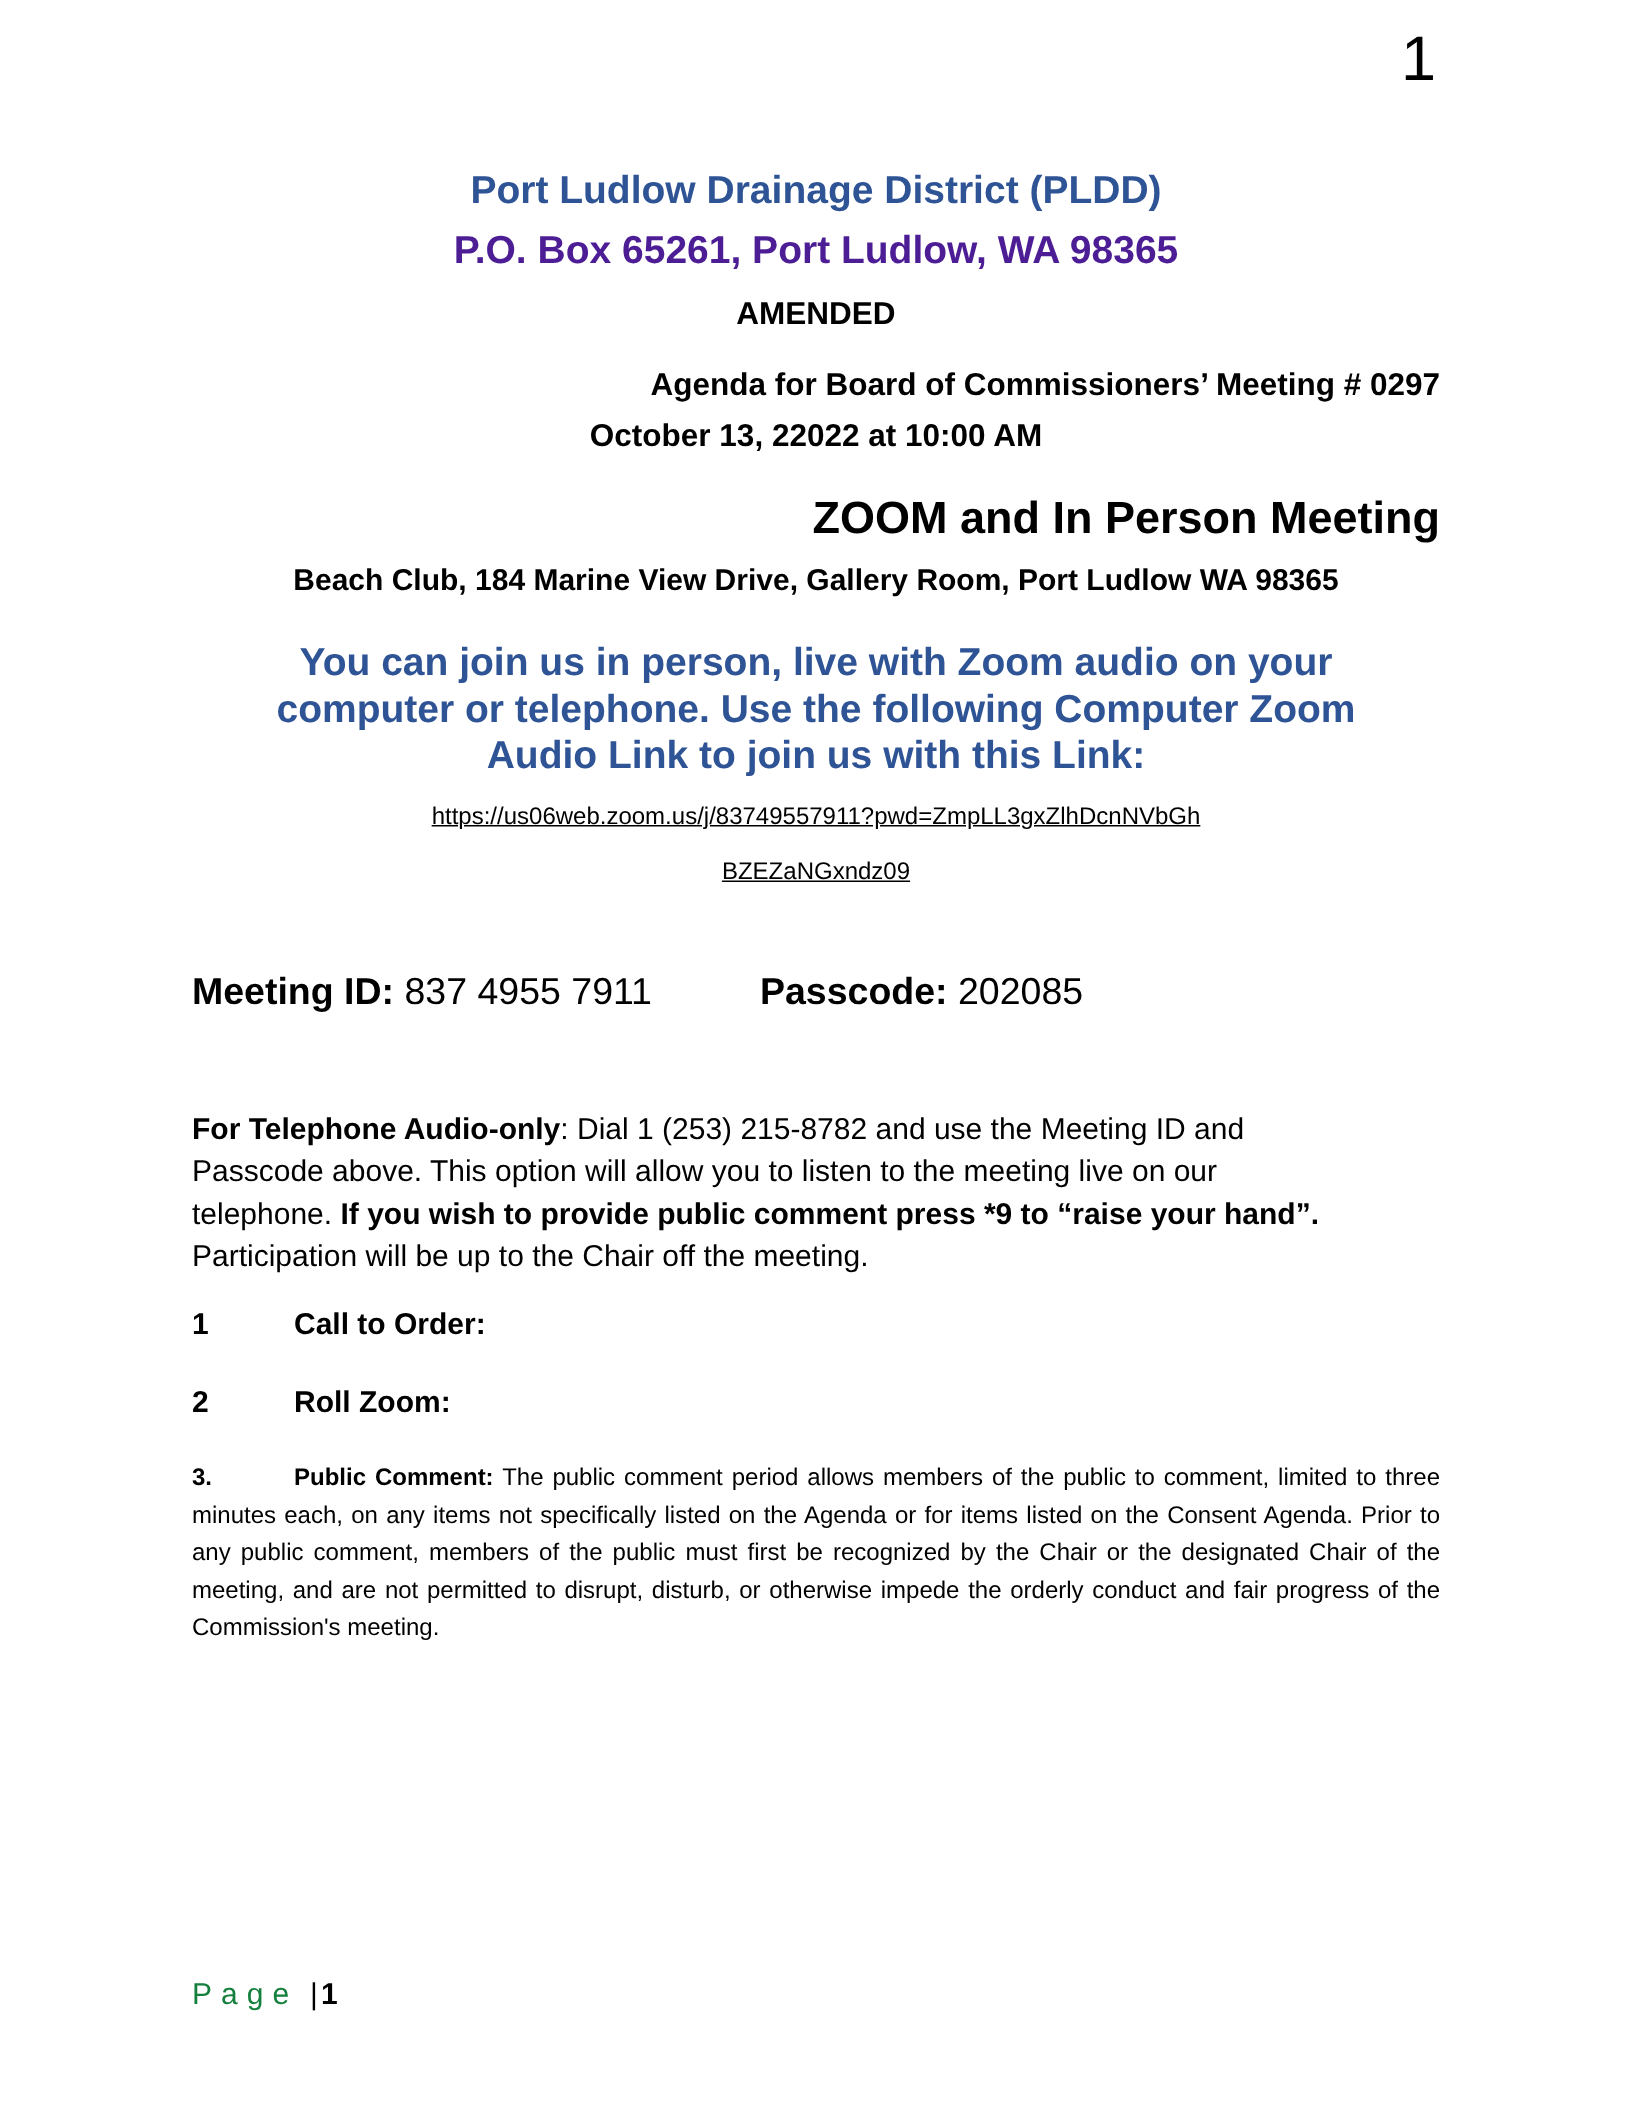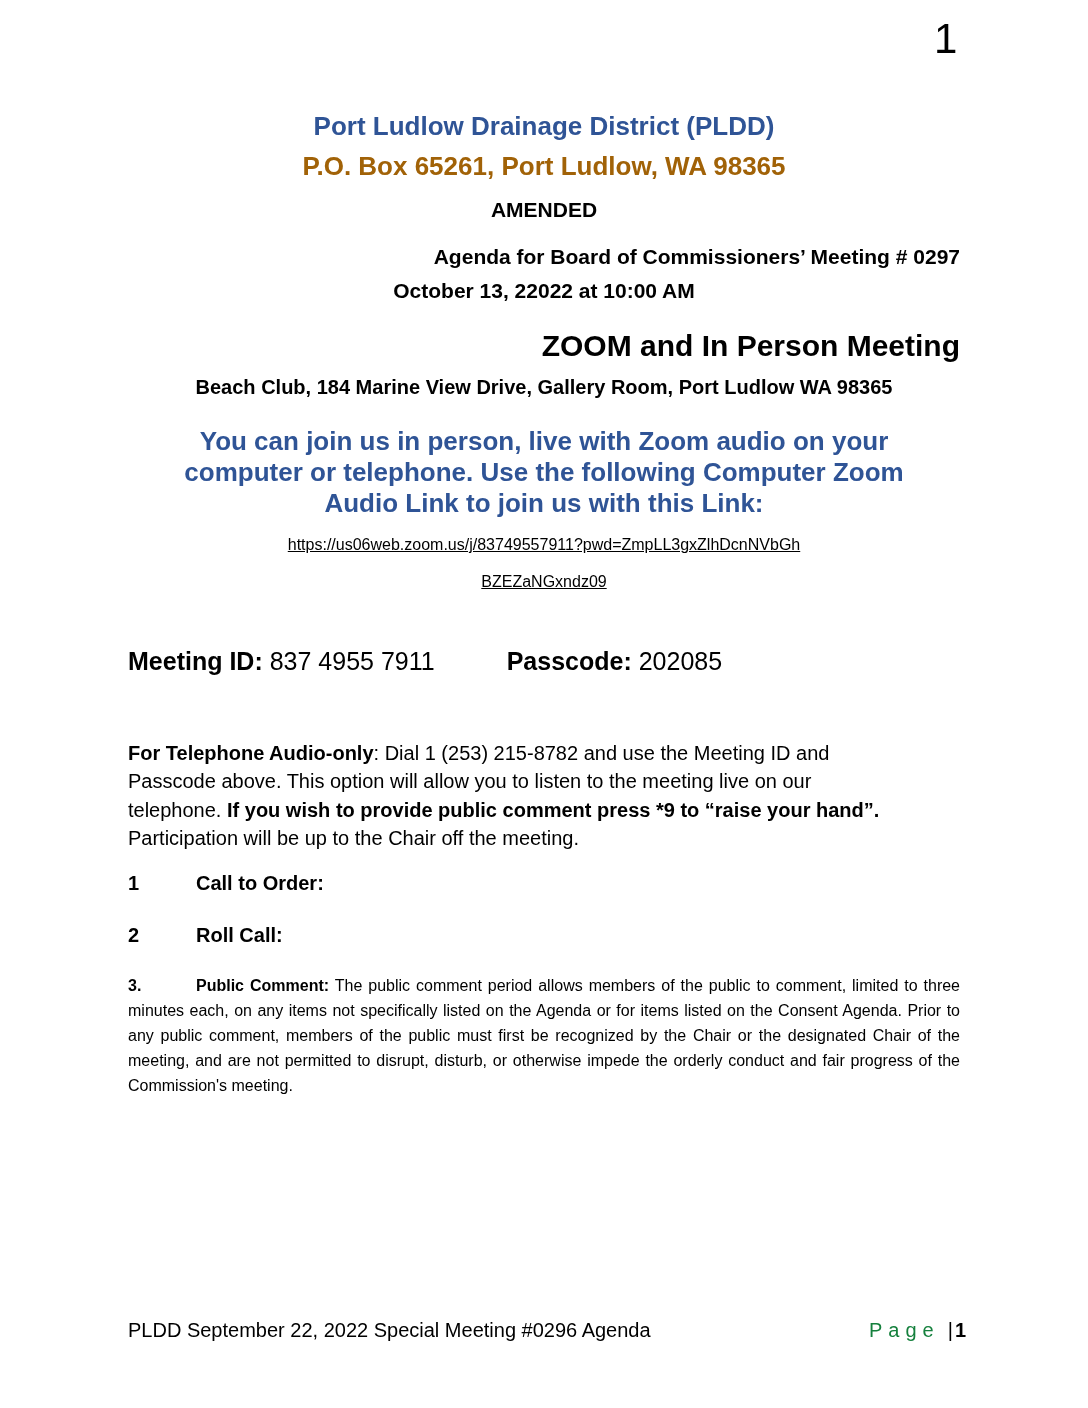--- a/index.html
+++ b/index.html
@@ -18,21 +18,21 @@
     font-size:42px; line-height:1; font-weight:400; color:#000;
   }
 
   .content { position:absolute; left:128px; top:0; width:832px; }
 
   .org-name {
     margin-top:106px; text-align:center;
     color:#2F5496; font-weight:bold; font-size:26px; line-height:40px;
   }
   .org-address {
-    text-align:center; color:#a16207; font-weight:bold; font-size:26px; line-height:40px;
+    text-align:center; color:#4c1d95; font-weight:bold; font-size:26px; line-height:40px;
   }
   .amended {
     margin-top:12px; text-align:center; font-weight:bold; font-size:21px; line-height:24px;
   }
   .agenda-title {
     margin-top:22px; text-align:right; font-weight:bold; font-size:21px; line-height:26px;
   }
   .date-line {
     margin-top:8px; text-align:center; font-weight:bold; font-size:21px; line-height:26px;
   }
@@ -127,27 +127,26 @@
 telephone.  </span><b>If you wish to provide public comment press *9 to “raise your hand”.</b><span>
 Participation will be up to the Chair off the meeting.</span>
     </div>
 
 
     <div class="agenda-item first">
       <span class="item-num">1</span><span>Call to Order:</span>
     </div>
 
     <div class="agenda-item">
-      <span class="item-num">2</span><span>Roll Call:</span>
+      <span class="item-num">2</span><span>Roll Zoom:</span>
     </div>
 
     <div class="item3-para">
       <span class="item-num">3.</span><b>Public Comment:</b> <span>The public comment period allows members of the public to comment, limited to three minutes each, on any items not specifically listed on the Agenda or for items listed on the Consent Agenda. Prior to any public comment, members of the public must first be recognized by the Chair or the designated Chair of the meeting, and are not permitted to disrupt, disturb, or otherwise impede the orderly conduct and fair progress of the Commission's meeting.</span>
     </div>
 
   </div>
 
   <div class="footer">
-    <span class="footer-left">PLDD September 22, 2022 Special Meeting #0296 Agenda</span>
     <span class="footer-right"><span class="footer-page-word">Page</span><span class="footer-sep">|</span><span class="footer-page-num">1</span></span>
   </div>
 
 </div>
 
 </body></html>

